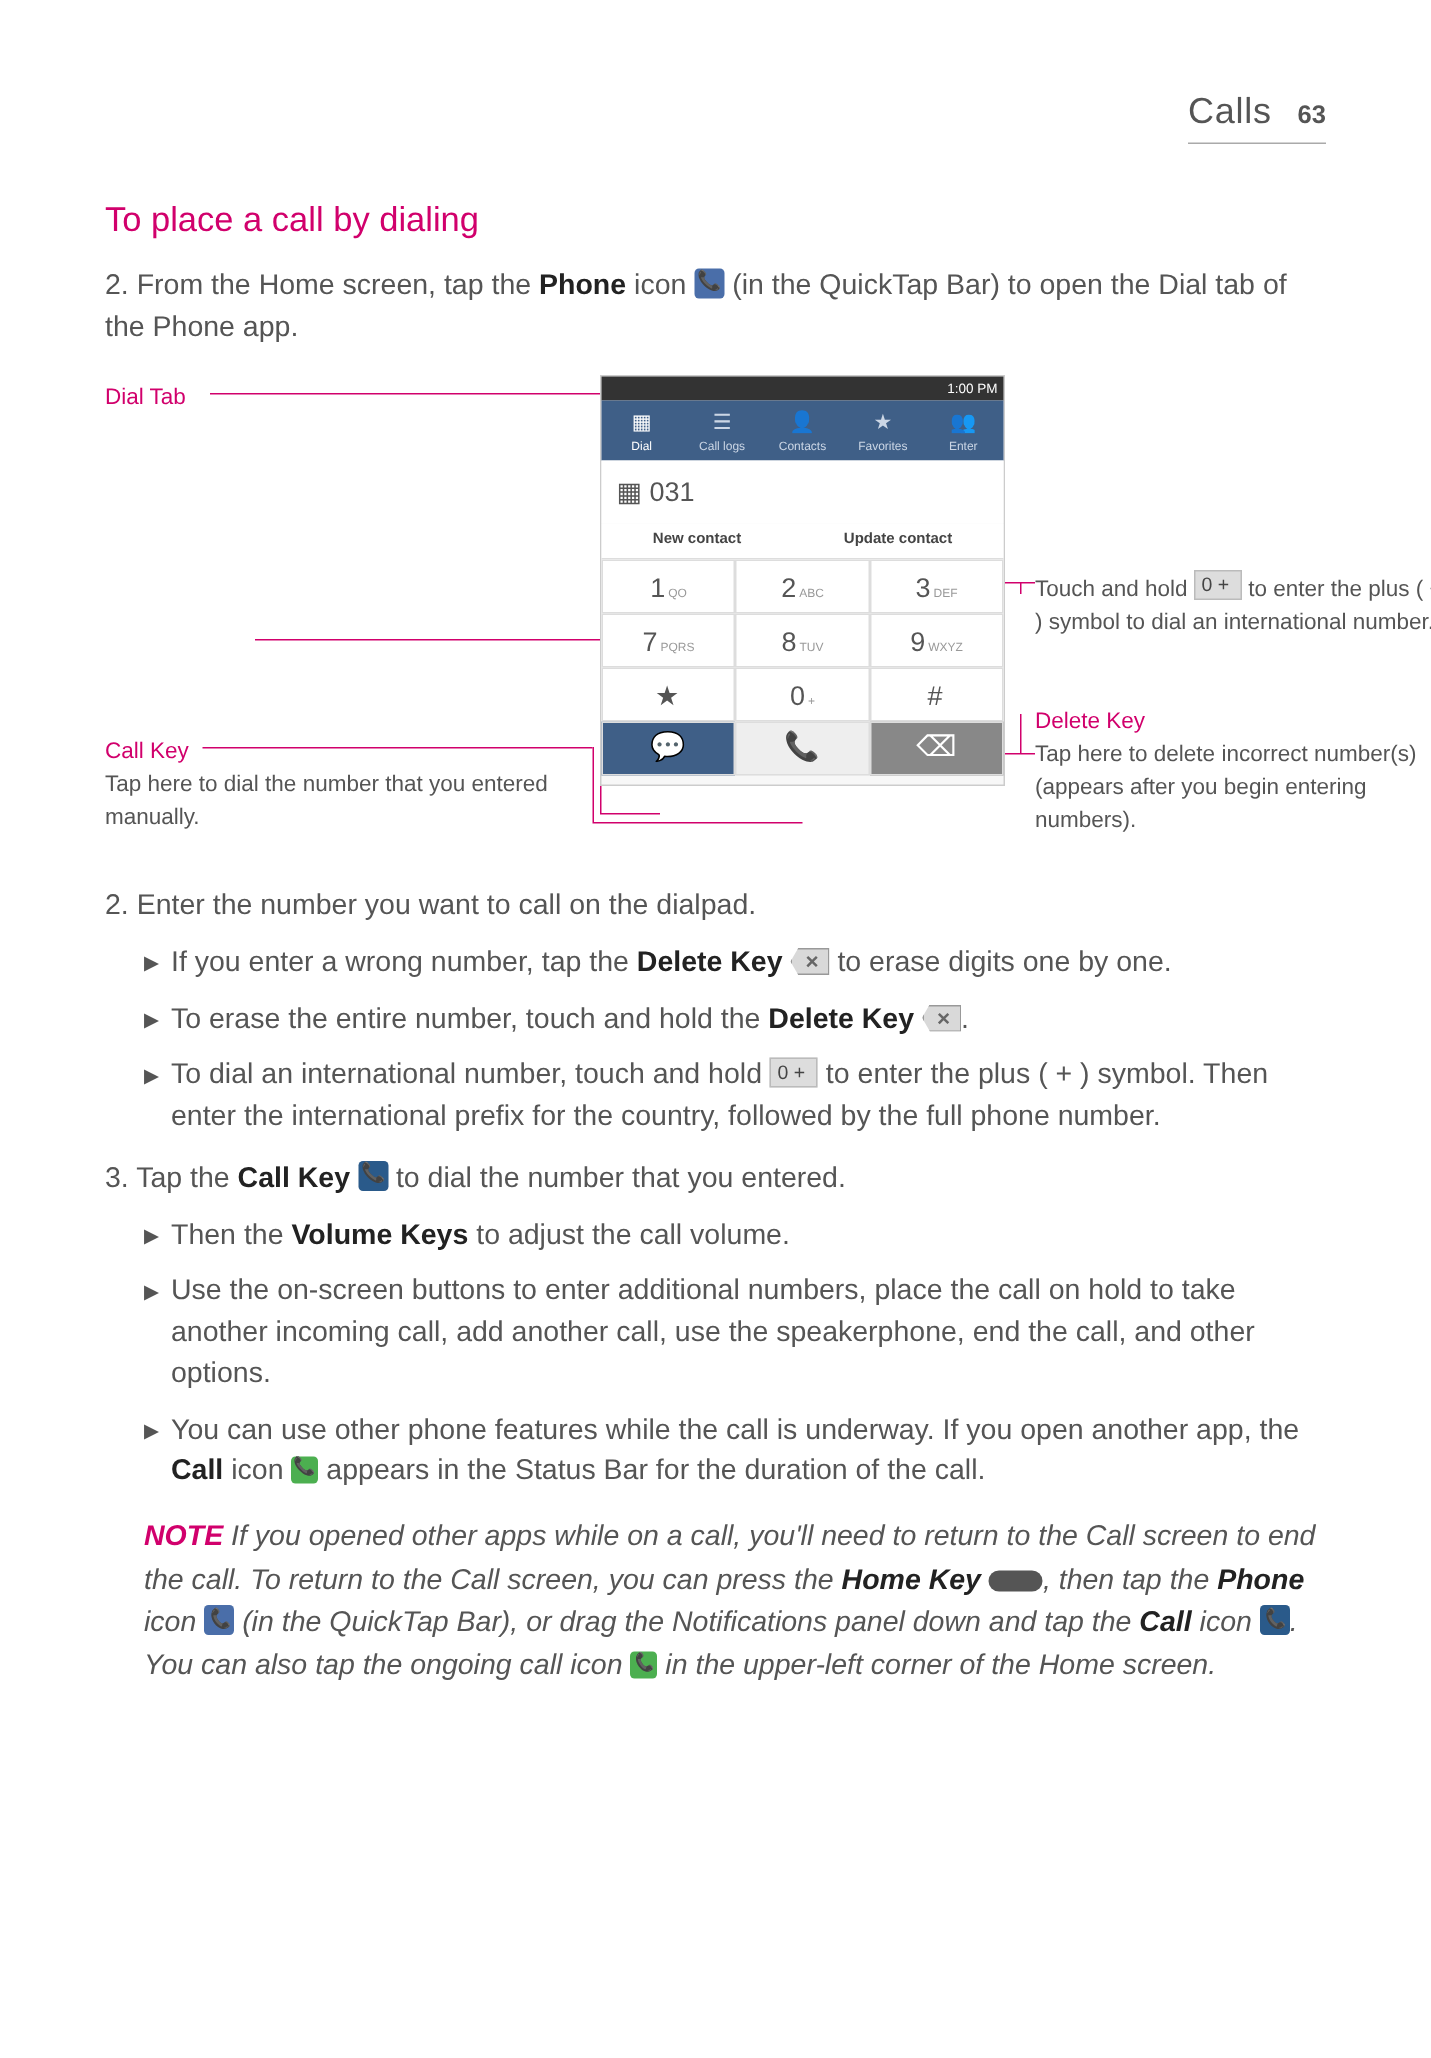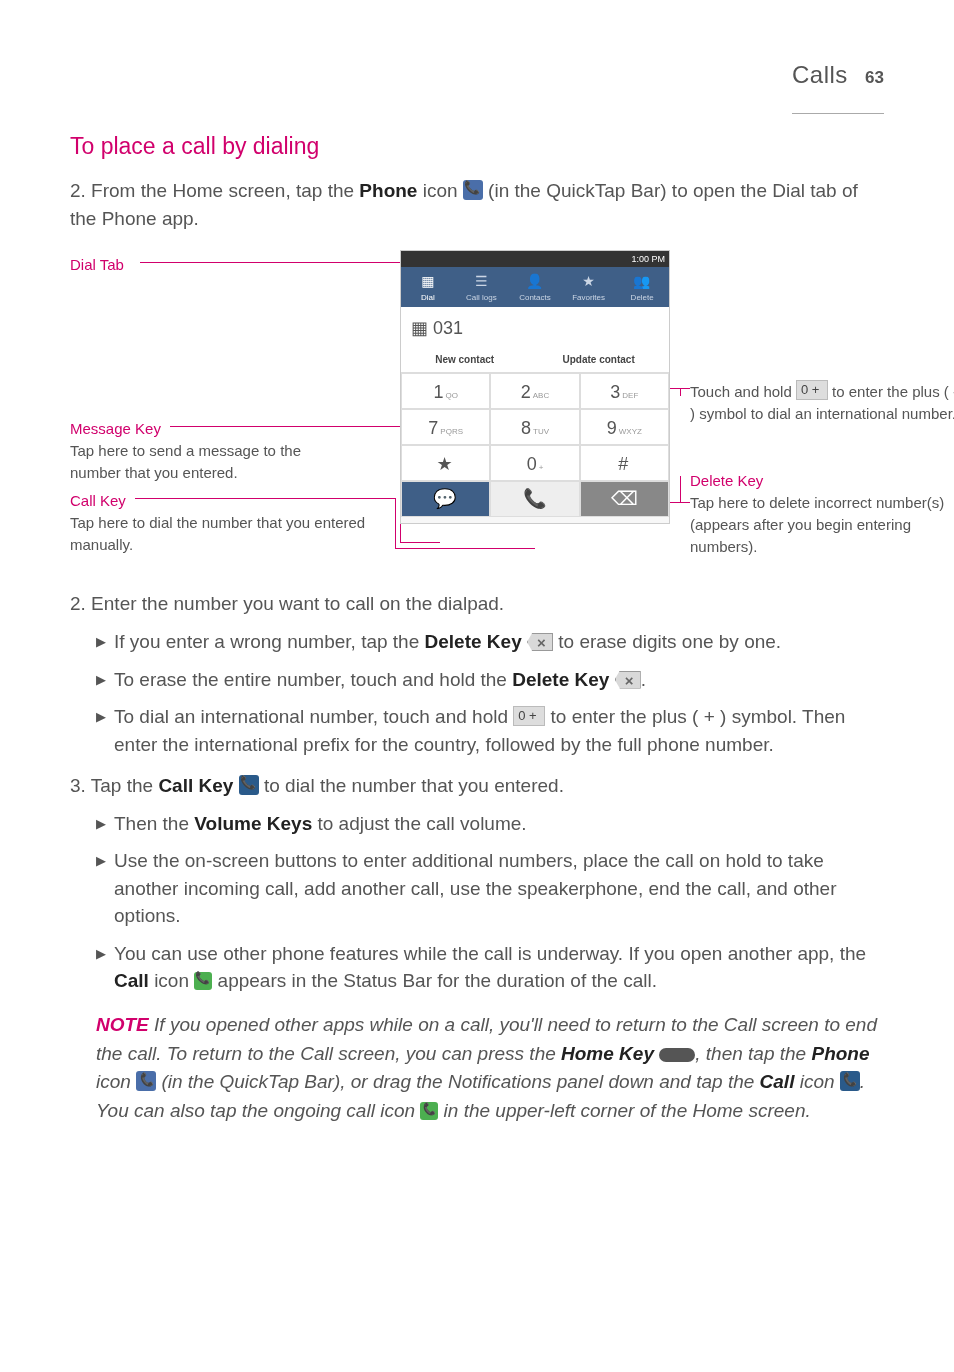--- a/index.html
+++ b/index.html
@@ -12,21 +12,21 @@
     position: relative;
     padding: 60px 70px 40px 70px;
     font-size: 19px;
     line-height: 1.45;
   }
   .header {
     position: absolute;
     top: 58px;
     right: 70px;
     border-bottom: 1px solid #aaa;
-    padding-bottom: 20px;
+    padding-bottom: 2px;
     text-align: right;
     width: auto;
   }
   .header .section { font-size: 24px; color: #555; letter-spacing: 0.5px; }
   .header .page { font-size: 17px; color: #555; margin-left: 12px; font-weight: bold; }
   .content { margin-top: 70px; }
   h2.sub { color: #d1006c; font-size: 23px; font-weight: normal; margin-bottom: 14px; }
   .step { margin-bottom: 10px; }
   b.black { color: #222; font-weight: bold; }
   .icon-phone {
@@ -116,24 +116,20 @@
     <span>2.  From the Home screen, tap the </span><b class="black">Phone</b><span> icon </span><span class="icon-phone"></span><span> (in the QuickTap Bar) to open the Dial tab of the Phone app.</span>
   </div>
 
   <div class="diagram-wrap">
 
     <div class="label-left" style="left:0; top:4px; width:260px;">
       <div class="callout-title">Dial Tab</div>
     </div>
     <div class="line" style="left:70px; top:12px; width:268px;"></div>
 
-    <div class="label-left" style="left:0; top:168px; width:280px;">
-      <div class="callout-title">Message Key</div>
-      <div>Tap here to send a message to the number that you entered.</div>
-    </div>
     <div class="line" style="left:100px; top:176px; width:230px;"></div>
     <div class="line-v" style="left:330px; top:176px; height:116px;"></div>
     <div class="line" style="left:330px; top:292px; width:40px;"></div>
 
     <div class="label-left" style="left:0; top:240px; width:300px;">
       <div class="callout-title">Call Key</div>
       <div>Tap here to dial the number that you entered manually.</div>
     </div>
     <div class="line" style="left:65px; top:248px; width:260px;"></div>
     <div class="line-v" style="left:325px; top:248px; height:50px;"></div>
@@ -152,21 +148,21 @@
     <div class="line" style="left:538px; top:252px; width:82px;"></div>
     <div class="line-v" style="left:610px; top:226px; height:26px;"></div>
 
     <div class="phone-shot">
       <div class="statusbar">1:00 PM</div>
       <div class="tabrow">
         <div class="tab active"><span class="tabicon">▦</span><span>Dial</span></div>
         <div class="tab"><span class="tabicon">☰</span><span>Call logs</span></div>
         <div class="tab"><span class="tabicon">👤</span><span>Contacts</span></div>
         <div class="tab"><span class="tabicon">★</span><span>Favorites</span></div>
-        <div class="tab"><span class="tabicon">👥</span><span>Delete</span></div>
+        <div class="tab"><span class="tabicon">👥</span><span>Enter</span></div>
       </div>
       <div class="number-display">▦ <span>031</span></div>
       <div class="contact-actions">
         <span style="font-weight:bold">New contact</span>
         <span style="font-weight:bold">Update contact</span>
       </div>
       <div class="keypad">
         <div class="keypad-row">
           <div class="key"><span class="dig">1</span><span class="sub">QO</span></div>
           <div class="key"><span class="dig">2</span><span class="sub">ABC</span></div>

